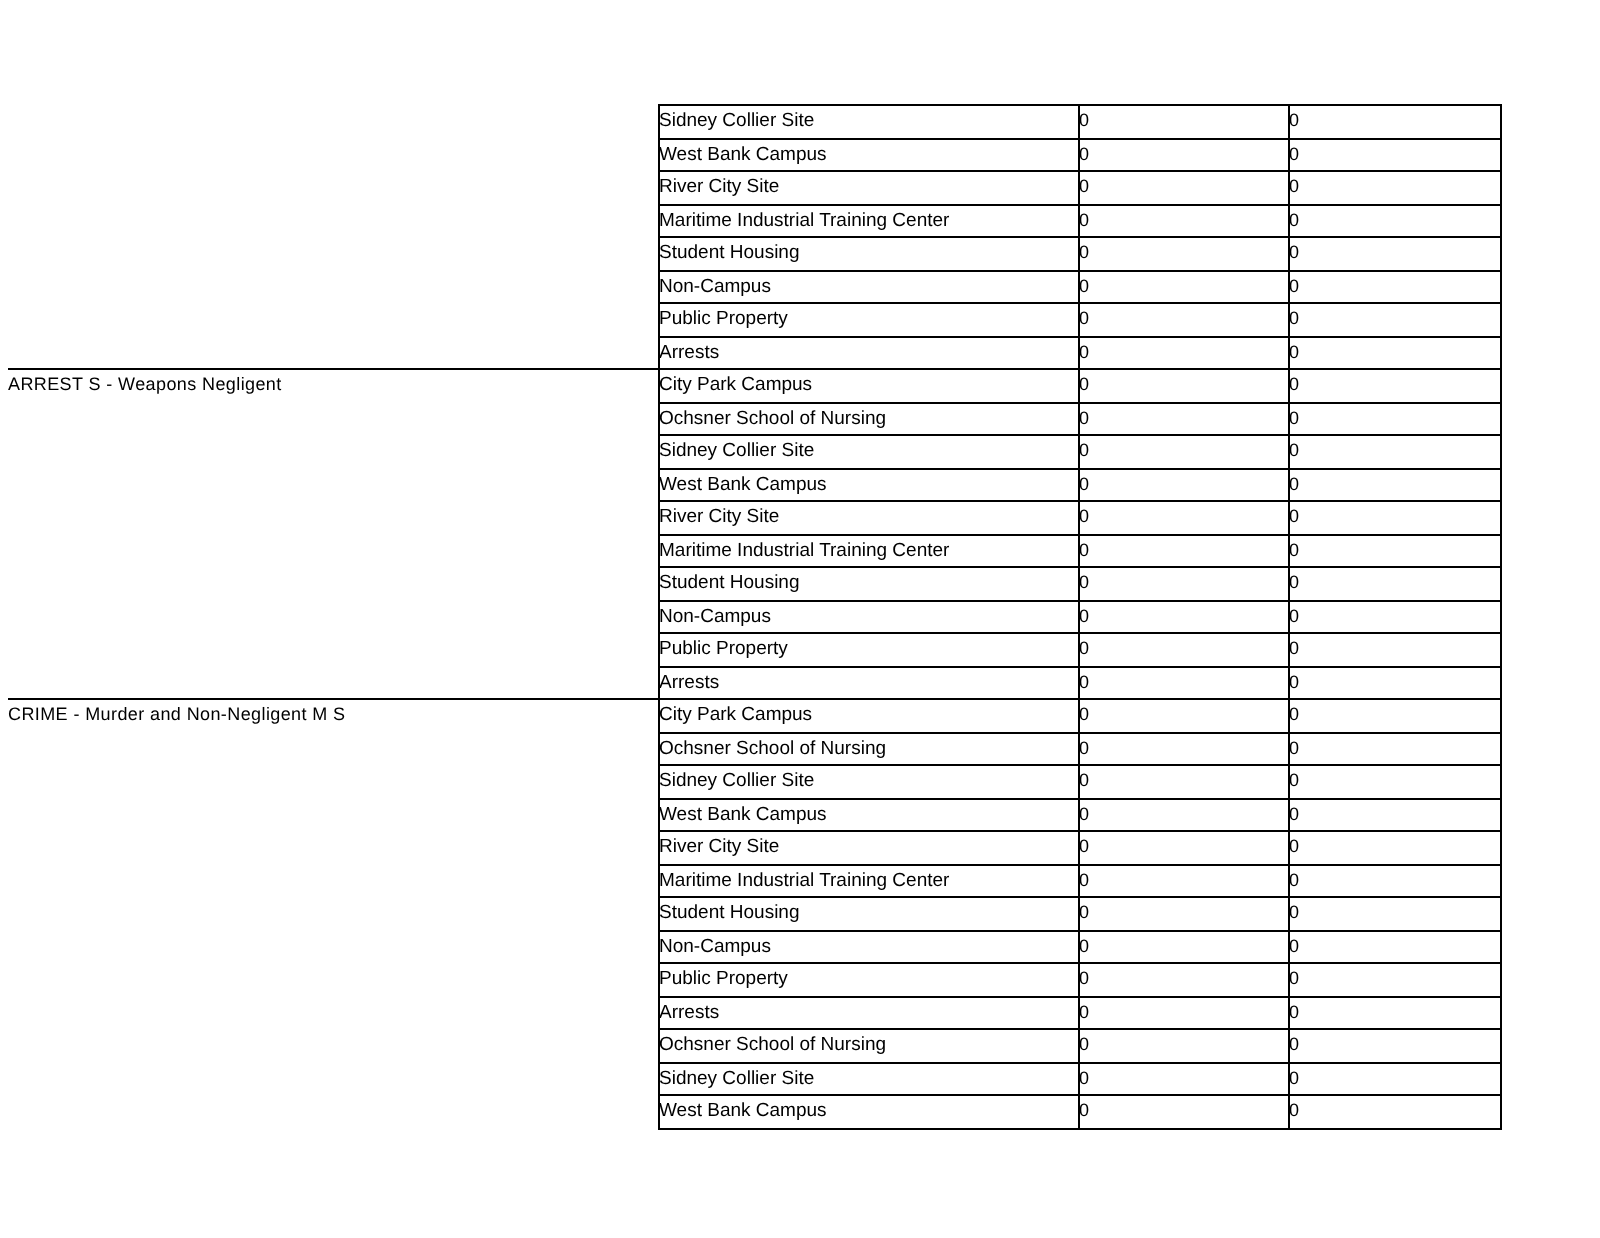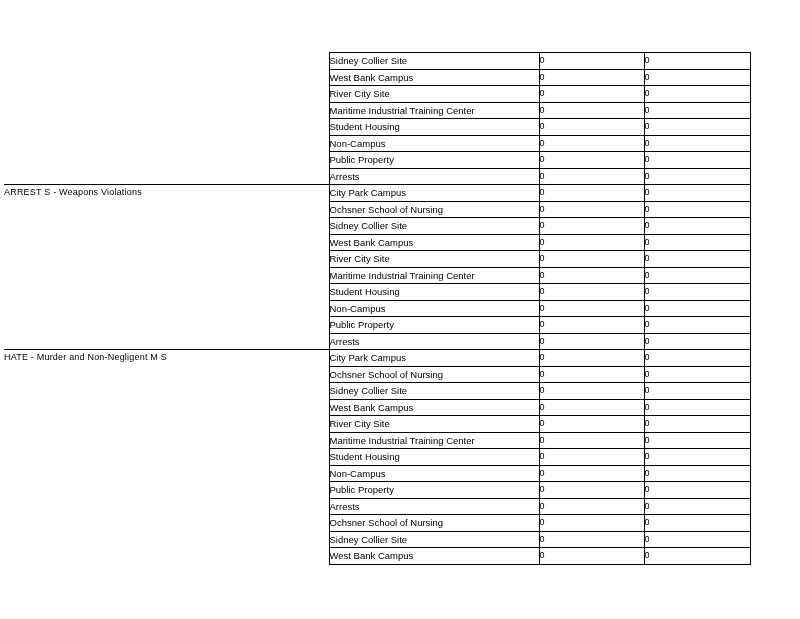--- a/index.html
+++ b/index.html
@@ -125,21 +125,21 @@
           <td class="num">0</td>
           <td class="num last">0</td>
         </tr>
         <tr>
           <td class="label"></td>
           <td class="site">Arrests</td>
           <td class="num">0</td>
           <td class="num last">0</td>
         </tr>
         <tr class="row-with-rule">
-          <td class="label">ARREST S      - Weapons       Violations</td>
+          <td class="label">ARREST S      - Weapons       Negligent</td>
           <td class="site">City Park  Campus</td>
           <td class="num">0</td>
           <td class="num last">0</td>
         </tr>
         <tr>
           <td class="label"></td>
           <td class="site">Ochsner School of Nursing</td>
           <td class="num">0</td>
           <td class="num last">0</td>
         </tr>
@@ -185,21 +185,21 @@
           <td class="num">0</td>
           <td class="num last">0</td>
         </tr>
         <tr>
           <td class="label"></td>
           <td class="site">Arrests</td>
           <td class="num">0</td>
           <td class="num last">0</td>
         </tr>
         <tr class="row-with-rule">
-          <td class="label">HATE   - Murder    and   Non-Negligent           M S</td>
+          <td class="label">CRIME   - Murder    and   Non-Negligent           M S</td>
           <td class="site">City Park  Campus</td>
           <td class="num">0</td>
           <td class="num last">0</td>
         </tr>
         <tr>
           <td class="label"></td>
           <td class="site">Ochsner School of Nursing</td>
           <td class="num">0</td>
           <td class="num last">0</td>
         </tr>

